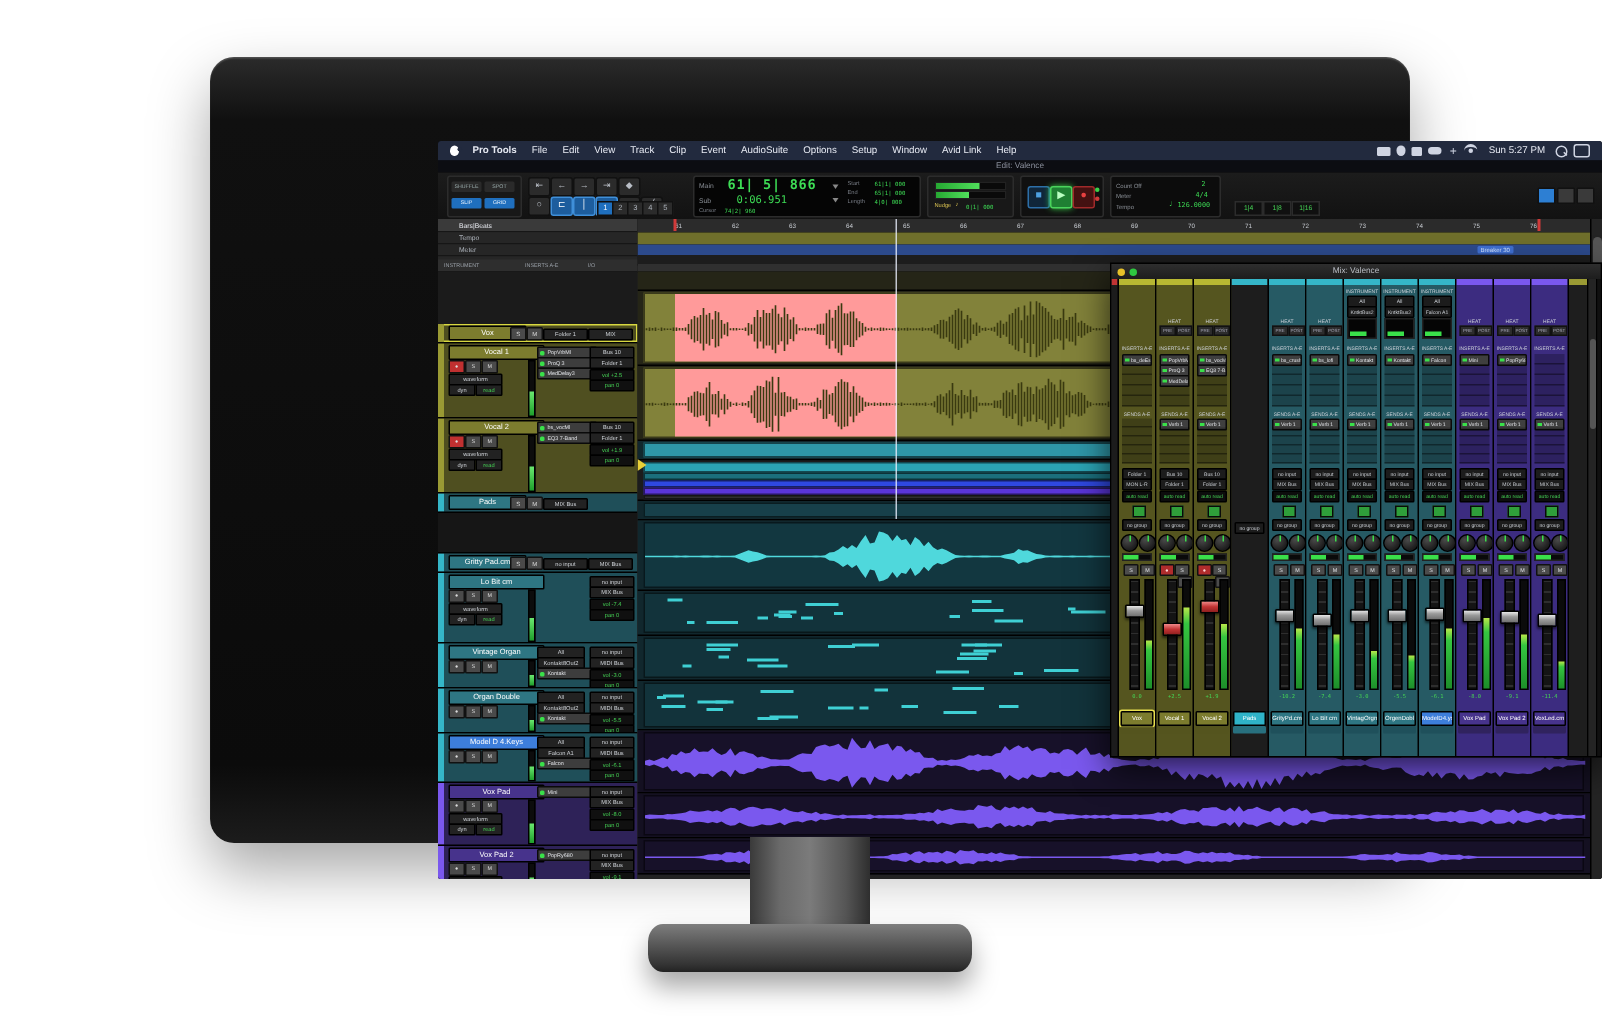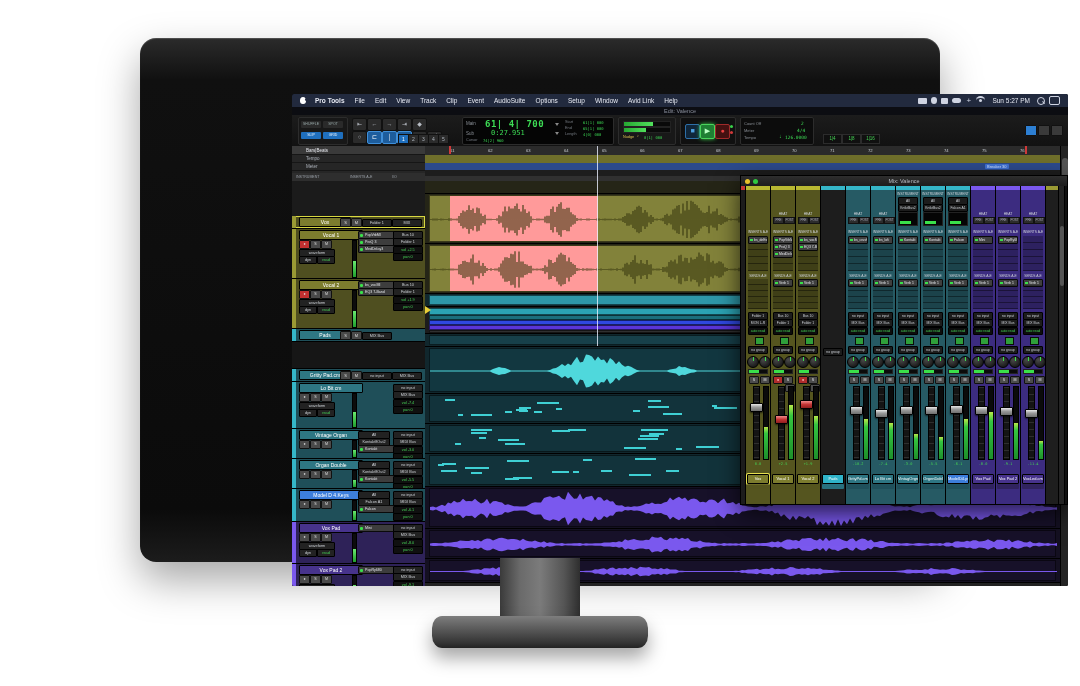--- a/index.html
+++ b/index.html
@@ -160,24 +160,24 @@
           <div class="tb-btn tb-on" style="left: 105px; top: 16px;">◉</div>
           <div class="tb-btn" style="left: 120px; top: 16px;">↔</div>
           <div class="tb-btn" style="left: 135px; top: 16px;">╱</div>
           <div class="preset preset-on" style="left: 106px; top: 19px;">1</div>
           <div class="preset" style="left: 116px; top: 19px;">2</div>
           <div class="preset" style="left: 126px; top: 19px;">3</div>
           <div class="preset" style="left: 136px; top: 19px;">4</div>
           <div class="preset" style="left: 146px; top: 19px;">5</div>
           <div class="tb-panel" id="counter-panel">
             <div class="cnt-label" style="left: 3px; top: 3px;">Main</div>
-            <div class="cnt-main" style="left: 22px; top: 1px;">61| 4| 700</div>
+            <div class="cnt-main" style="left: 22px; top: 1px;">61| 5| 866</div>
             <div class="tri" style="left: 92px; top: 5px;"></div>
             <div class="cnt-label" style="left: 3px; top: 13px;">Sub</div>
-            <div class="cnt-sub" style="left: 28px; top: 11px;">0:27.951</div>
+            <div class="cnt-sub" style="left: 28px; top: 11px;">0:06.951</div>
             <div class="tri" style="left: 92px; top: 14px;"></div>
             <div class="cnt-mini-label" style="left: 102px; top: 2px;">Start</div>
             <div class="cnt-mini" style="left: 120px; top: 2px;">61|1| 000</div>
             <div class="cnt-mini-label" style="left: 102px; top: 8px;">End</div>
             <div class="cnt-mini" style="left: 120px; top: 8px;">65|1| 000</div>
             <div class="cnt-mini-label" style="left: 102px; top: 14px;">Length</div>
             <div class="cnt-mini" style="left: 120px; top: 14px;">4|0| 000</div>
             <div class="cnt-mini-label" style="left: 3px; top: 20px;">Cursor</div>
             <div class="cnt-mini" style="left: 20px; top: 20px;">74|2| 960</div>
           </div>

